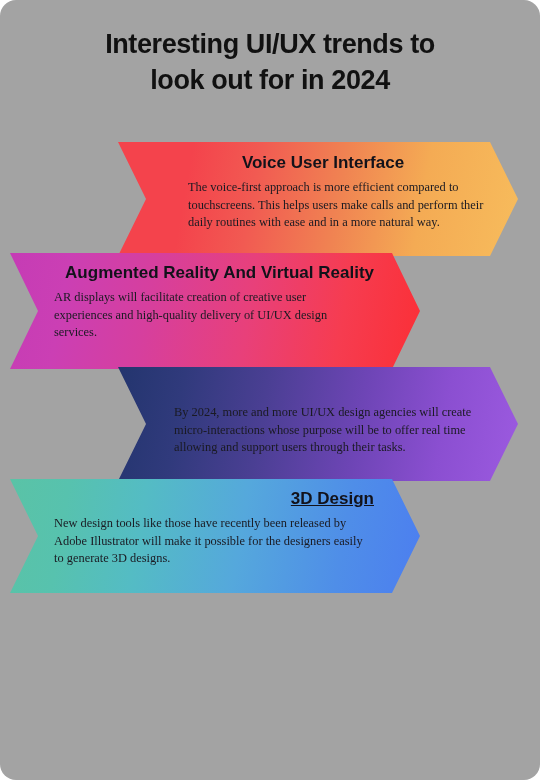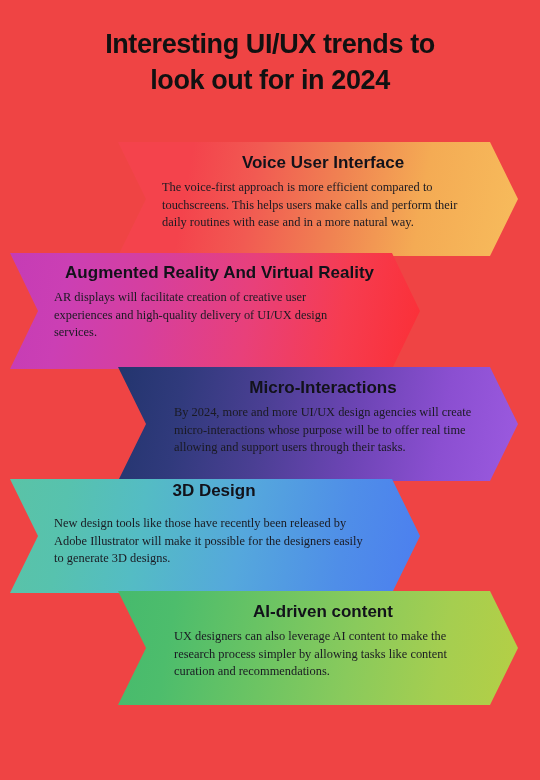--- a/index.html
+++ b/index.html
@@ -2,21 +2,21 @@
 <html><head>
 <meta charset="utf-8">
 <style>
   html,body{margin:0;padding:0;}
   body{
     width:540px;height:780px;
     background:#ffffff;
     font-family:"Liberation Sans",sans-serif;
     overflow:hidden;position:relative;
   }
-  #canvas{position:relative;width:540px;height:780px;background:#ef4444;}
+  #canvas{position:relative;width:540px;height:780px;background:#a3a3a3;border-radius:16px;}
 
   .title{
     position:absolute;left:0;top:26px;width:540px;
     text-align:center;
     font-family:"Liberation Sans",sans-serif;
     font-weight:bold;
     font-size:27px;
     line-height:36px;
     letter-spacing:-0.4px;
     color:#111111;
@@ -47,38 +47,38 @@
     font-family:"Liberation Serif",serif;
     font-size:12.4px;
     line-height:17.5px;
     color:#1a1a22;
   }
 
   
   #band1{ left:118px; top:142px; width:400px; height:114px;
     background:linear-gradient(100deg,#f4434c 0%,#f4434c 18%,#f15a52 34%,#f08352 55%,#f4ab54 75%,#f7bc5c 100%); }
   #band1 .band-head{ left:40px; top:11px; width:330px; text-align:center; }
-  #band1 .band-body{ left:44px; top:37px; width:322px; }
+  #band1 .band-body{ left:70px; top:37px; width:322px; }
 
   
   #band2{ left:10px; top:253px; width:410px; height:116px;
     background:linear-gradient(100deg,#c53cb5 0%,#cb3fb4 14%,#d63f9e 34%,#e8407a 58%,#f63c50 80%,#fb2f36 100%); }
   #band2 .band-head{ left:44px; top:10px; width:320px; text-align:right; }
   #band2 .band-body{ left:44px; top:36px; width:312px; }
 
   
   #band3{ left:118px; top:367px; width:400px; height:114px;
     background:linear-gradient(100deg,#23356e 0%,#303a7c 16%,#4a3f93 36%,#6e45b6 60%,#8b4fd1 80%,#9c5ae0 100%); }
   #band3 .band-head{ left:40px; top:11px; width:330px; text-align:center; }
   #band3 .band-body{ left:56px; top:37px; width:316px; }
 
   
   #band4{ left:10px; top:479px; width:410px; height:114px;
     background:linear-gradient(100deg,#5ac3a6 0%,#57c2ae 14%,#54bcc4 32%,#55a8dc 56%,#4f8ee8 80%,#4c7ef0 100%); }
-  #band4 .band-head{ left:44px; top:2px; width:320px; text-align:center; }
+  #band4 .band-head{ left:44px; top:10px; width:320px; text-align:right;text-decoration:underline; }
   #band4 .band-body{ left:44px; top:36px; width:312px; }
 
   
   #band5{ left:118px; top:591px; width:400px; height:114px;
     background:linear-gradient(100deg,#46ba6d 0%,#4dbd6c 14%,#68c364 34%,#89ca5c 58%,#a5ce50 80%,#b5cf45 100%); }
   #band5 .band-head{ left:40px; top:11px; width:330px; text-align:center; }
   #band5 .band-body{ left:56px; top:37px; width:316px; }
 </style>
 </head>
 <body>
@@ -99,32 +99,25 @@
 
   <div class="band" id="band2">
     <div class="inner">
       <div class="band-head">Augmented Reality And Virtual Reality</div>
       <div class="band-body">AR displays  will  facilitate creation of creative user experiences and high-quality delivery of UI/UX design services.</div>
     </div>
   </div>
 
   <div class="band" id="band3">
     <div class="inner">
-      <div class="band-head">Micro-Interactions</div>
       <div class="band-body">By 2024, more and more UI/UX design agencies will create micro-interactions whose purpose will be to offer real time allowing and support users through their tasks.</div>
     </div>
   </div>
 
   <div class="band" id="band4">
     <div class="inner">
       <div class="band-head">3D Design</div>
       <div class="band-body">New design tools like those have recently been released by Adobe Illustrator will make it possible for the designers easily to generate 3D designs.</div>
     </div>
   </div>
 
-  <div class="band" id="band5">
-    <div class="inner">
-      <div class="band-head">AI-driven content</div>
-      <div class="band-body">UX designers can also leverage AI content to make the research process simpler by allowing tasks like content curation and recommendations.</div>
-    </div>
-  </div>
 
 </div>
 
 </body></html>

